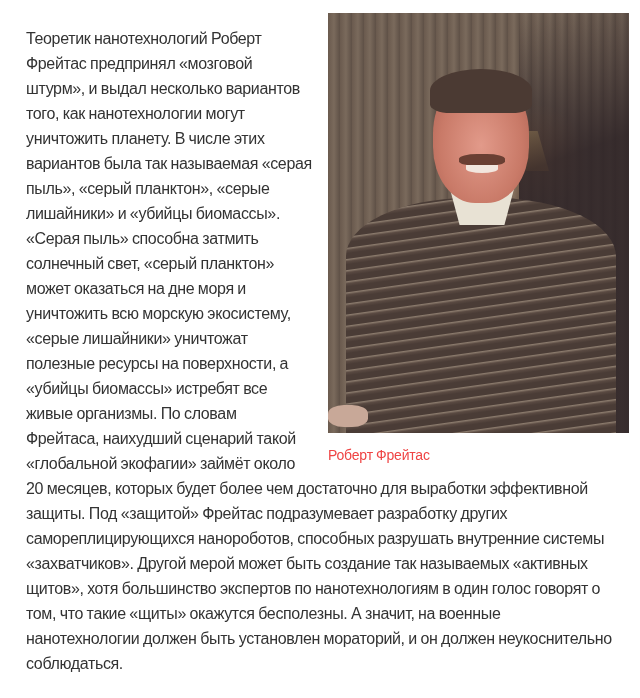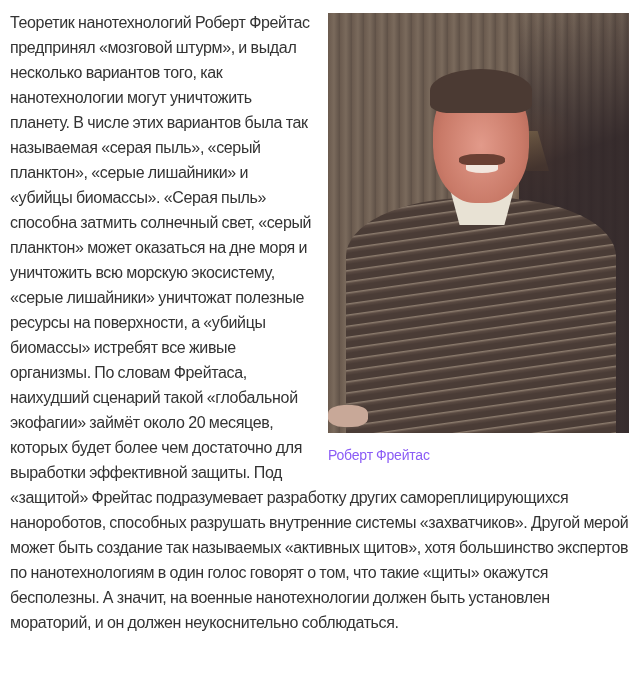--- a/index.html
+++ b/index.html
@@ -108,27 +108,27 @@
     }
     .photo .hand {
       position: absolute;
       left: 0px; top: 392px;
       width: 40px; height: 22px;
       border-radius: 40%;
       background: #c8a898;
     }
     .caption {
       margin-top: 12px;
-      color: #8b5cf6;
+      color: #ef4444;
       font-size: 14px;
       line-height: 20px;
       letter-spacing: -0.2px;
     }
     .para {
-      margin: 0;
+      margin: 16px;
     }
   </style>
 </head>
 <body>
 
 <div class="article">
   <div class="figure">
     <div class="photo" role="img" aria-label="Photo of Robert Freitas smiling, wearing a striped sweater, lamp in background">
       <div class="lamp-glow"></div>
       <div class="lamp"></div>

